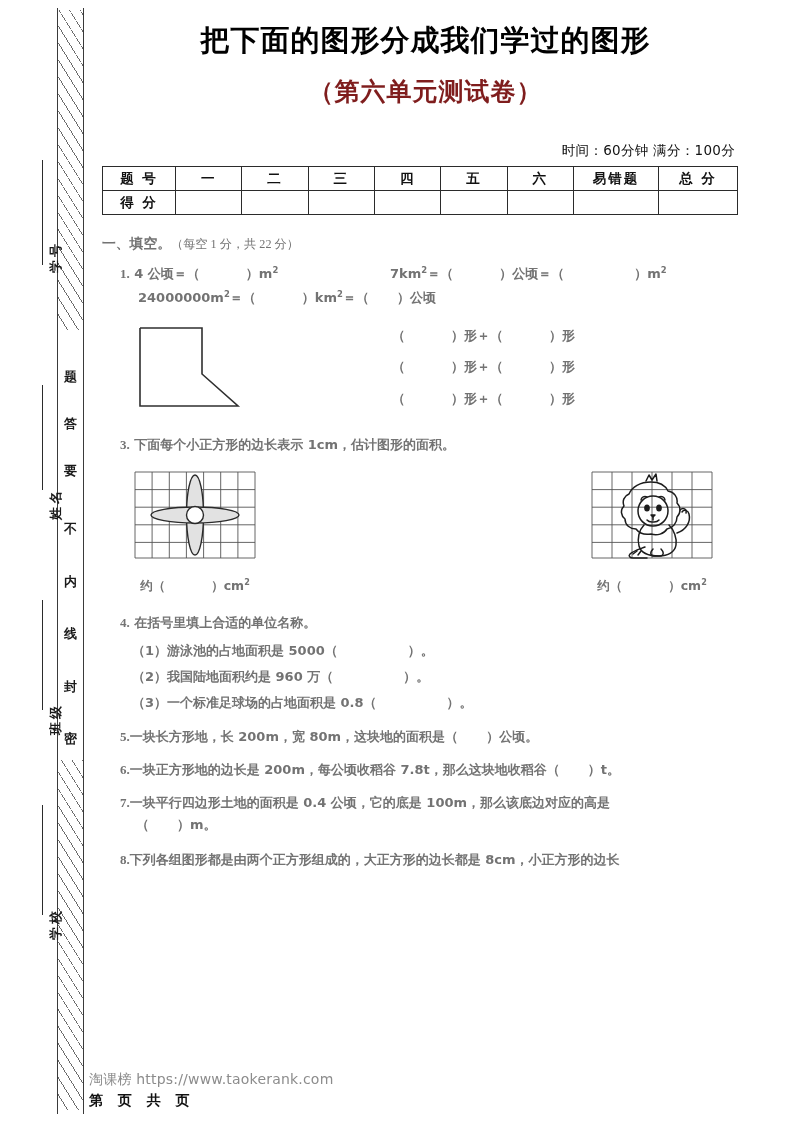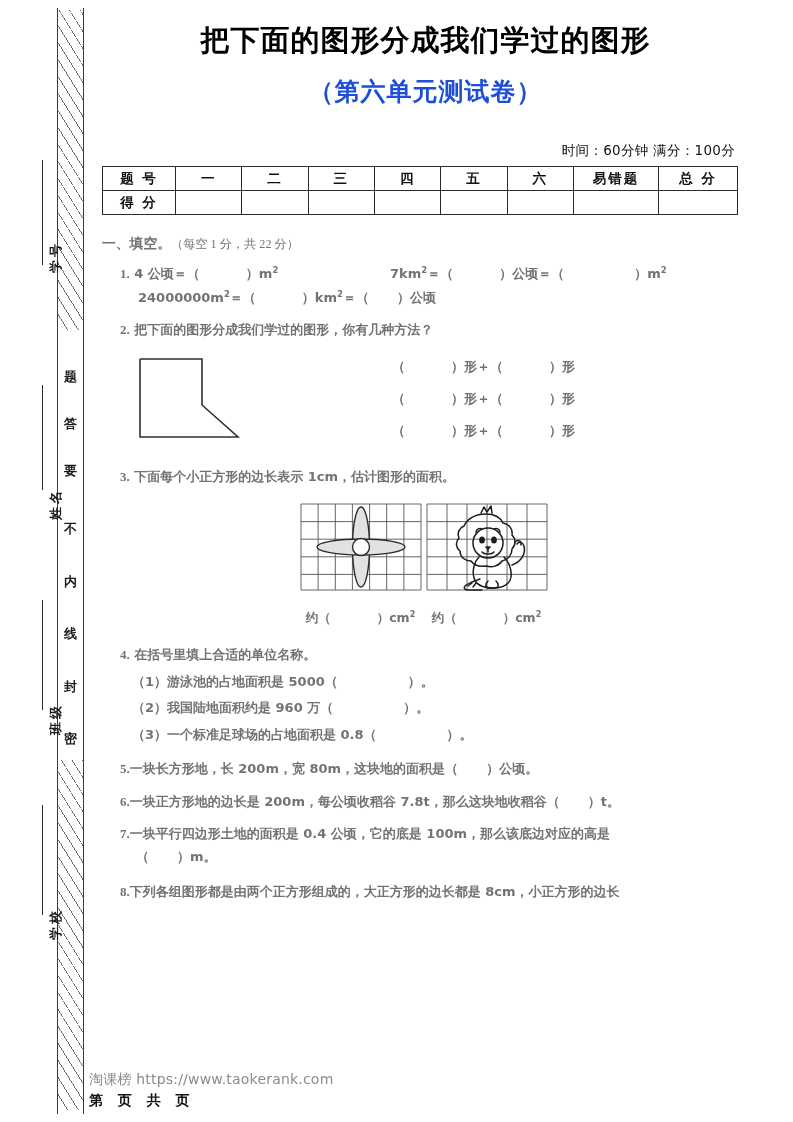--- a/index.html
+++ b/index.html
@@ -102,21 +102,21 @@
     line-height: 1.28;
     color: #000;
   }
   .paper-subtitle {
     text-align: center;
     font-family: "DejaVu Sans", sans-serif;
     font-weight: 700;
     font-size: 25px;
     letter-spacing: 1px;
     margin-top: 16px;
-    color: #1d4ed8;
+    color: #7f1d1d;
   }
 
   .exam-meta {
     text-align: right;
     font-family: "DejaVu Sans", sans-serif;
     font-size: 13.5px;
     margin: 34px 58px 6px 0;
     color: #111;
     letter-spacing: 0.3px;
   }
@@ -194,21 +194,21 @@
     font-family: "DejaVu Sans", sans-serif;
     font-weight: 700;
     font-size: 13px;
     line-height: 2.45;
     padding-top: 2px;
   }
 
   
   .q3-figures {
     display: flex;
-    justify-content: center;
+    justify-content: space-between;
     margin-top: 12px;
     padding: 0 30px;
   }
   .fig-col { text-align: center; }
   .fig-caption {
     font-family: "DejaVu Sans", sans-serif;
     font-weight: 700;
     font-size: 12.5px;
     margin-top: 9px;
   }
@@ -318,24 +318,20 @@
         </div>
         <div>
           <span>7km</span><sup>2</sup><span>＝（</span><span class="gap-m"></span><span>）公顷＝（</span><span class="gap-l"></span><span>）m</span><sup>2</sup>
         </div>
       </div>
       <div style="margin-left:18px">
         <span>24000000m</span><sup>2</sup><span>＝（</span><span class="gap-m"></span><span>）km</span><sup>2</sup><span>＝（</span><span class="gap-s"></span><span>）公顷</span>
       </div>
     </div>
 
-    <div class="q">
-      <span class="num">2.</span>
-      <span>把下面的图形分成我们学过的图形，你有几种方法？</span>
-    </div>
     <div class="q2-wrap">
       <div class="q2-figure">
         <svg width="130" height="92" viewBox="0 0 130 92">
           <polyline points="8,6 70,6 70,52 106,84 8,84 8,6" fill="none" stroke="#2f2f2f" stroke-width="1.6" stroke-linejoin="miter"></polyline>
         </svg>
       </div>
       <div class="q2-answers">
         <div>
           <span>（</span><span class="gap-m"></span><span>）形＋（</span><span class="gap-m"></span><span>）形</span>
         </div>

